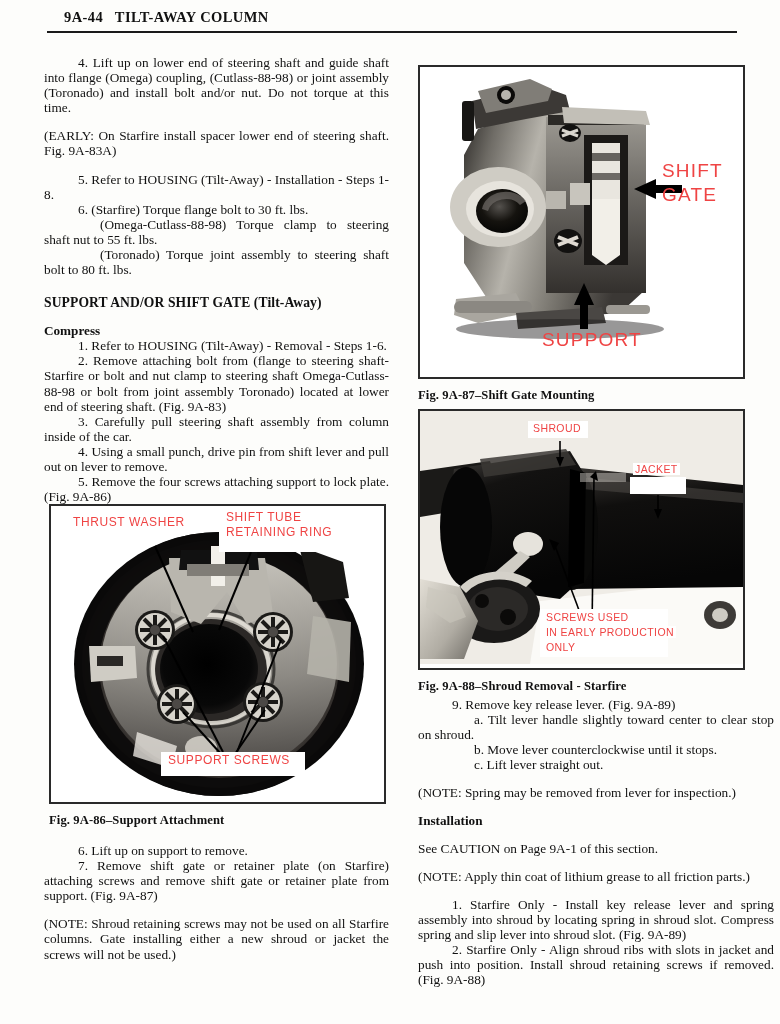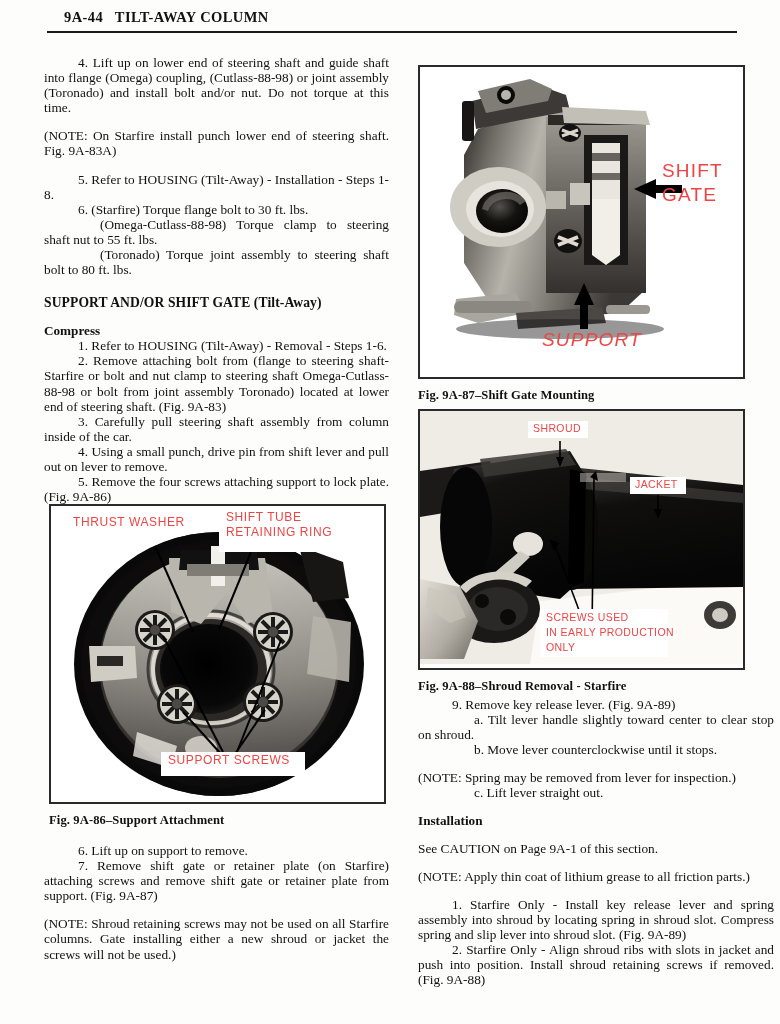--- a/index.html
+++ b/index.html
@@ -134,21 +134,21 @@
 
   <div class="header">
     <span class="header-text">9A-44   TILT-AWAY COLUMN</span>
   </div>
   <div class="header-rule"></div>
 
   <div class="col col-left">
 
     <p class="body ind">4. Lift up on lower end of steering shaft and guide shaft into flange (Omega) coupling, (Cutlass-88-98) or joint assembly (Toronado) and install bolt and/or nut. Do not torque at this time.</p>
 
-    <p class="body gap">(NOTE: On Starfire install punch lower end of steering shaft. Fig. 9A-83A)</p>
+    <p class="body gap">(EARLY: On Starfire install spacer lower end of steering shaft. Fig. 9A-83A)</p>
 
     <p class="body ind gap">5. Refer to HOUSING (Tilt-Away) - Installation - Steps 1-8.</p>
 
     <p class="body ind">6. (Starfire) Torque flange bolt to 30 ft. lbs.</p>
 
     <p class="body ind-sub">(Omega-Cutlass-88-98) Torque clamp to steering shaft nut to 55 ft. lbs.</p>
 
     <p class="body ind-sub">(Toronado) Torque joint assembly to steering shaft bolt to 80 ft. lbs.</p>
 
     <h2 class="sect">SUPPORT AND/OR SHIFT GATE (Tilt-Away)</h2>
@@ -340,21 +340,21 @@
 
         <g fill="#000">
           <path d="M262 118 L236 118 L236 112 L214 122 L236 132 L236 126 L262 126 Z"></path>
           <path d="M160 262 L160 238 L154 238 L164 216 L174 238 L168 238 L168 262 Z"></path>
         </g>
       </svg>
 
       <div class="plabel big" style="left:240px; top:93px;">SHIFT</div>
       <div class="plabel big" style="left:240px; top:117px;">GATE</div>
 
-      <div class="plabel big" style="left:120px; top:262px;font-style:italic;">SUPPORT</div>
+      <div class="plabel big" style="left:120px; top:262px;">SUPPORT</div>
     </div>
     <div class="fig-caption">Fig. 9A-87–Shift Gate Mounting</div>
   </div>
 
   <div class="figure" id="fig-88">
     <div class="fig-box">
       <svg class="photo" viewBox="0 0 323 253" preserveAspectRatio="none">
         <defs>
           <linearGradient id="g88shroud" x1="0" y1="0" x2="0.3" y2="1">
             <stop offset="0%" stop-color="#4a4744"></stop>
@@ -421,37 +421,37 @@
           <path d="M129 128 L139 132 L134 140 Z"></path>
         </g>
 
         <rect x="108" y="10" width="60" height="17" fill="#ffffff"></rect>
         <rect x="210" y="66" width="56" height="17" fill="#ffffff"></rect>
         <rect x="120" y="198" width="128" height="48" fill="#ffffff"></rect>
       </svg>
 
       <div class="plabel small" style="left:111px; top:11px;">SHROUD</div>
 
-      <div class="plabel small" style="left:213px; top:67px;text-align:right;">JACKET</div>
+      <div class="plabel small" style="left:213px; top:52px;text-align:right;">JACKET</div>
 
       <div class="plabel small" style="left:124px; top:200px;">SCREWS USED</div>
       <div class="plabel small" style="left:124px; top:215px;">IN EARLY PRODUCTION</div>
       <div class="plabel small" style="left:124px; top:230px;">ONLY</div>
     </div>
     <div class="fig-caption">Fig. 9A-88–Shroud Removal - Starfire</div>
   </div>
 
   <div class="col" style="left:418px; top:697px; width:356px;">
 
     <p class="body ind">9. Remove key release lever. (Fig. 9A-89)</p>
     <p class="body ind-abc">a.   Tilt lever handle slightly toward center to clear stop on shroud.</p>
     <p class="body ind-abc">b.   Move lever counterclockwise until it stops.</p>
+    <p class="body ind-abc">c.   Lift lever straight out.</p>
+
     <p class="body gap">(NOTE:  Spring may be removed from lever for inspection.)</p>
-
-    <p class="body ind-abc">c.   Lift lever straight out.</p>
 
     <h3 class="sub">Installation</h3>
 
     <p class="body gap">See CAUTION on Page 9A-1 of this section.</p>
 
     <p class="body gap">(NOTE: Apply thin coat of lithium grease to all friction parts.)</p>
 
     <p class="body ind gap">1. Starfire Only - Install key release lever and spring assembly into shroud by locating spring in shroud slot. Compress spring and slip lever into shroud slot. (Fig. 9A-89)</p>
     <p class="body ind">2. Starfire Only - Align shroud ribs with slots in jacket and push into position. Install shroud retaining screws if removed. (Fig. 9A-88)</p>
   </div>

